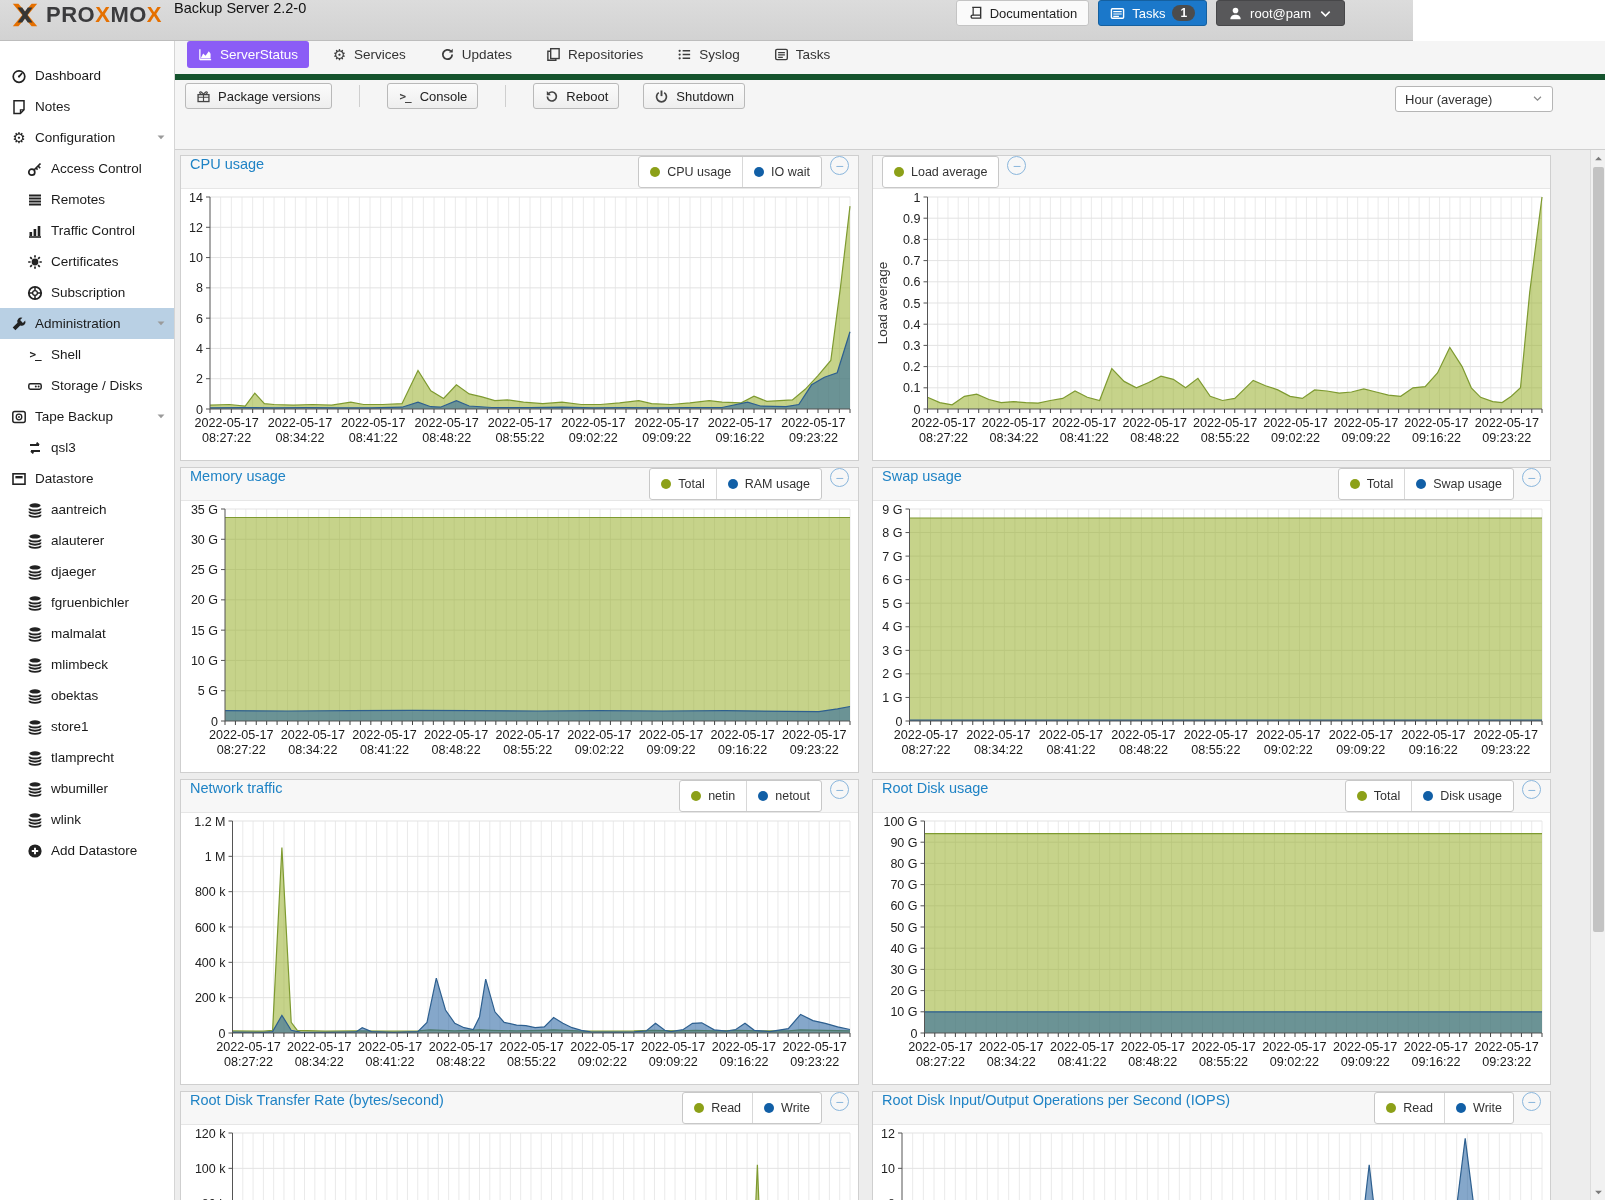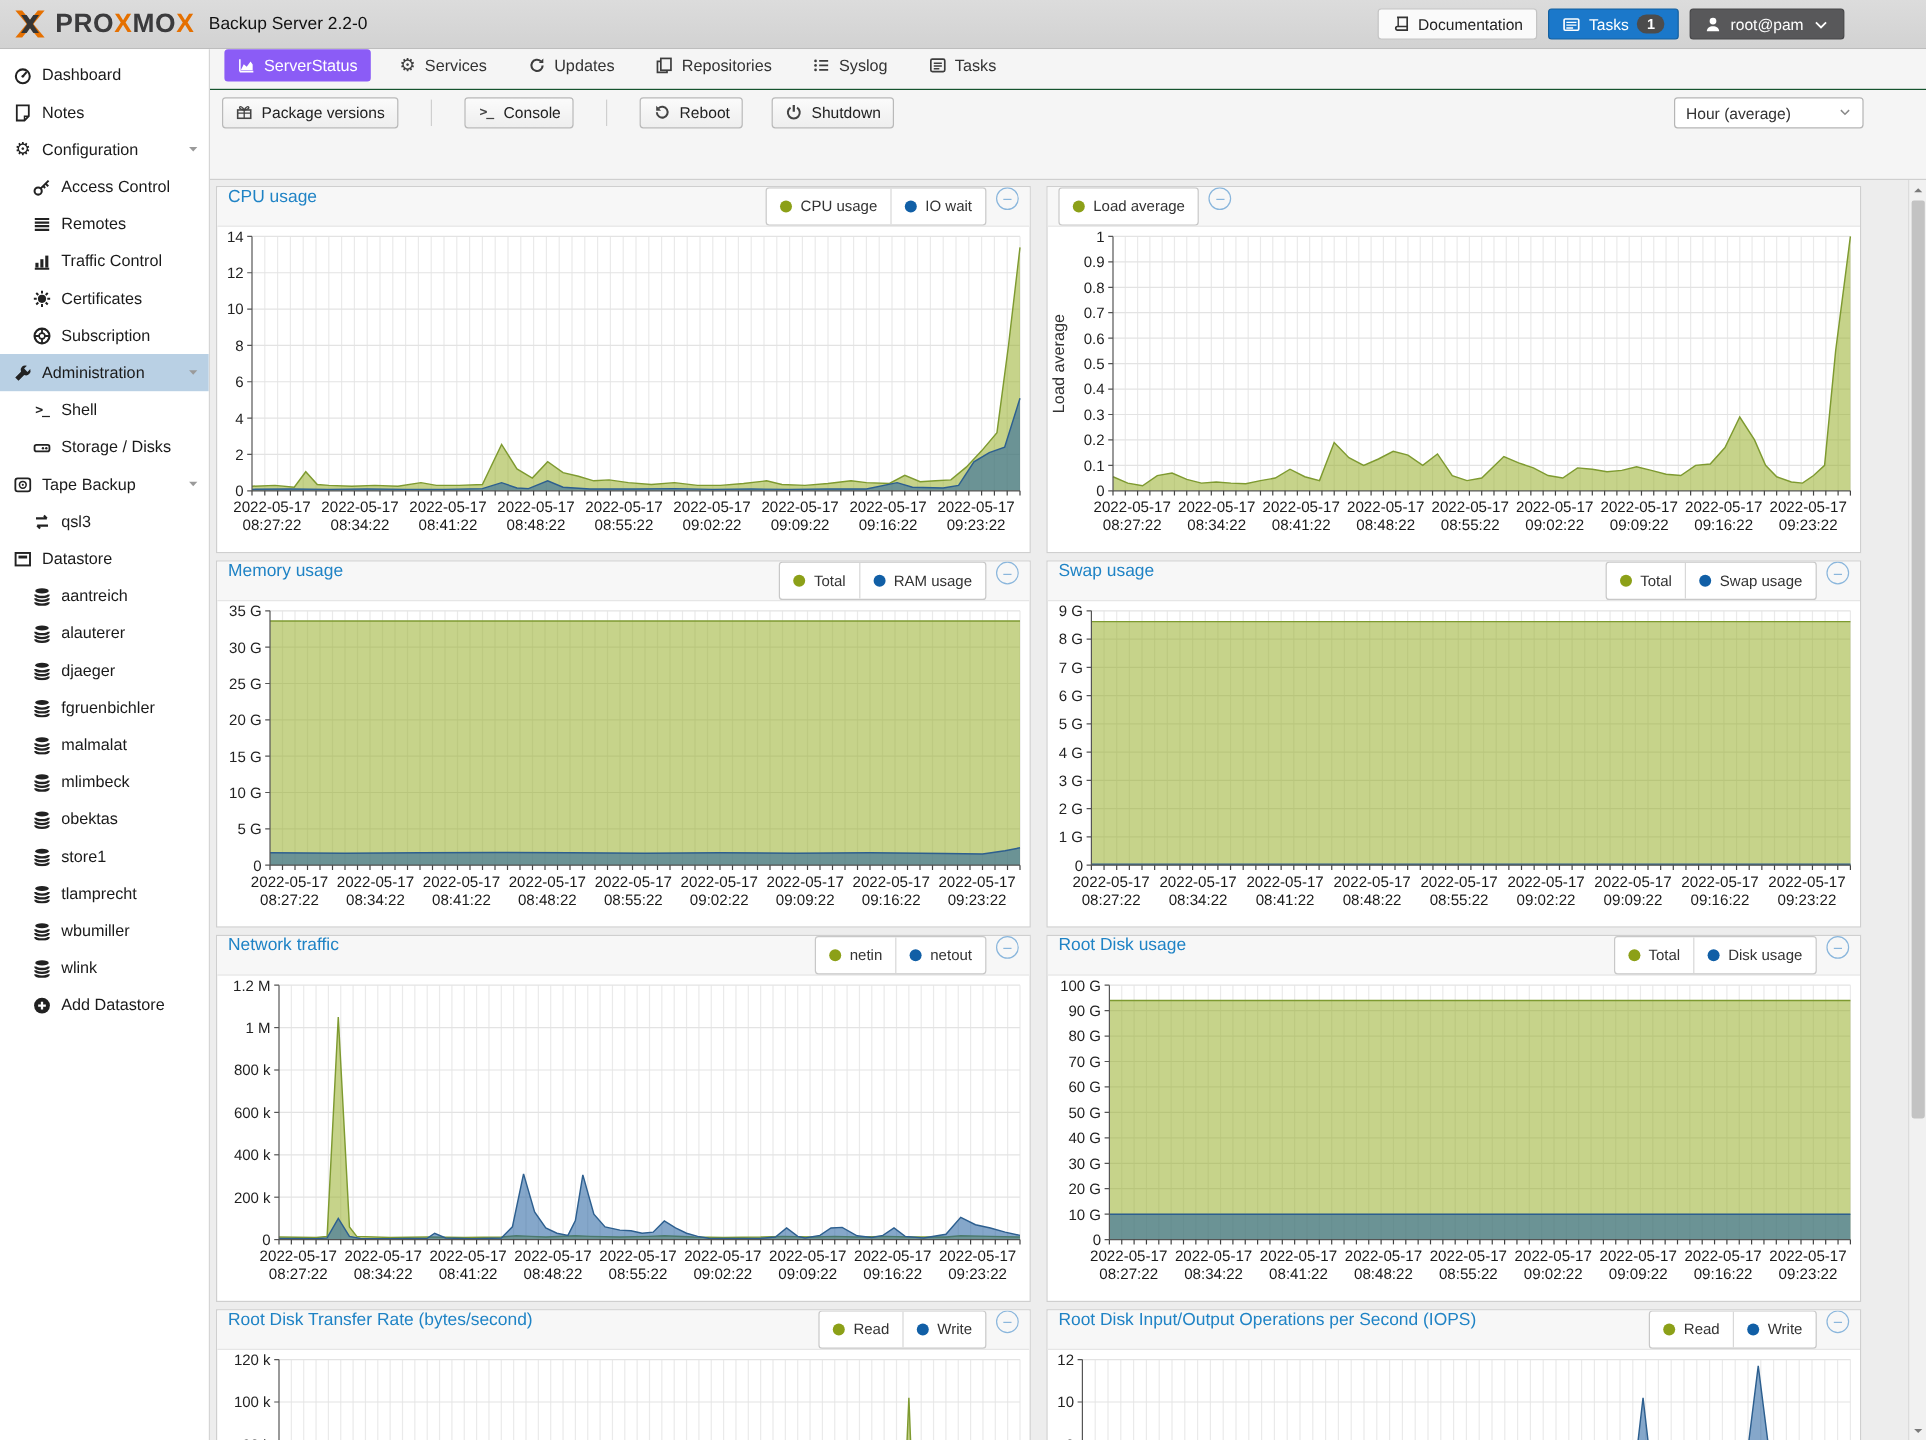--- a/index.html
+++ b/index.html
@@ -1,53 +1,53 @@
 <!DOCTYPE html>
 <html><head>
 <meta charset="utf-8">
 <style>
 *{margin:0;padding:0;box-sizing:border-box}
 html,body{width:1605px;height:1200px;overflow:hidden;background:#fff;font-family:"Liberation Sans",sans-serif;font-size:13px;color:#222}
 
-.topbar{position:absolute;left:0;top:0;width:1605px;height:41px;background:linear-gradient(#dcdcdc,#d2d2d2);border-bottom:1px solid #bdbdbd;display:flex;align-items:center;padding:0 10px}
+.topbar{position:absolute;left:0;top:0;width:1413px;height:41px;background:linear-gradient(#dcdcdc,#d2d2d2);border-bottom:1px solid #bdbdbd;display:flex;align-items:flex-start;padding:0 10px}
 .logo{display:flex;align-items:center;gap:6px}
 .logo-x{width:30px;height:30px}
 .brand{font-size:22px;font-weight:bold;letter-spacing:.5px}
 .brand .dk{color:#3b3b3d}.brand .or{color:#e57000}
 .app-sub{margin-left:12px;font-size:14.5px;color:#111}
 .topbar-right{margin-left:auto;display:flex;align-items:center;gap:9px;margin-right:58px}
 .tb-btn{height:26px;display:inline-flex;align-items:center;gap:7px;padding:0 11px;border-radius:3px;font-size:13px;cursor:pointer}
 .tb-doc{background:#fafafa;border:1px solid #c4c4c4;color:#222}
 .tb-tasks{background:#1b78ca;border:1px solid #15609f;color:#fff}
 .tb-user{background:#58585a;border:1px solid #474749;color:#fff}
 .badge{background:#4c4c4c;color:#fff;border-radius:9px;padding:1px 8px;font-size:12px;font-weight:bold}
 .icn{display:inline-flex;width:15px;height:15px;align-items:center;justify-content:center}
 .icn svg{width:100%;height:100%}
 .char-icn{font-size:15px;line-height:1}
 
-.sidebar{position:absolute;left:0;top:41px;width:175px;bottom:0;background:#fff;border-right:1px solid #d5d5d5;padding-top:6px;overflow:hidden}
+.sidebar{position:absolute;left:0;top:41px;width:175px;bottom:0;background:#fff;border-right:1px solid #d5d5d5;padding-top:19px;overflow:hidden}
 .sb-item{height:31px;display:flex;align-items:center;gap:8px;padding-left:11px;cursor:pointer;font-size:13.5px;color:#1a1a1a;position:relative}
 .sb-item.lvl1{padding-left:27px}
 .sb-item.sel{background:#b9d0e4}
 .sb-item .icn{width:16px;height:16px;color:#222;flex:0 0 16px}
 .sb-caret{position:absolute;right:8px;color:#9a9a9a}
 .sb-caret svg{width:10px;height:10px}
 .shell-glyph{font-family:"DejaVu Sans Mono",monospace;font-size:11px;font-weight:bold;letter-spacing:-1px}
 
 .main{position:absolute;left:175px;top:41px;right:0;bottom:0;background:#ededed}
 .main-hd{position:absolute;left:0;top:0;right:0;height:109px;background:#f5f5f5;border-bottom:1px solid #cfcfcf}
 .title-row{height:37px;display:flex;align-items:center;padding:0 12px;position:relative}
 .page-title{font-size:15.5px;color:#1f83c5}
 .help{position:absolute;right:13px;top:9px;width:20px;height:20px;border:1.5px solid #3d94d6;color:#3d94d6;border-radius:50%;display:flex;align-items:center;justify-content:center;font-size:13px;cursor:pointer;background:#f5f5f5}
 .tabs{height:33px;display:flex;align-items:flex-start;gap:12px;padding:0 12px}
 .tab{height:27px;display:inline-flex;align-items:center;gap:7px;padding:0 11px;border-radius:3px;font-size:13.5px;color:#333;cursor:pointer}
 .tab .icn{color:#3d3d3d}
 .tab.active{background:#8b5cf6;color:#fff}
 .tab.active .icn{color:#fff}
-.toolbar{height:38px;border-top:1px solid #14532d;display:flex;align-items:center;gap:24px;padding:0 10px;position:relative}
+.toolbar{height:38px;border-top:6px solid #14532d;display:flex;align-items:center;gap:24px;padding:0 10px;position:relative}
 .t-btn{height:26px;display:inline-flex;align-items:center;gap:7px;padding:0 10px;background:linear-gradient(#fbfbfb,#eeeeee);border:1px solid #b9b9b9;border-radius:3px;font-size:13px;color:#222;cursor:pointer}
 .t-btn .icn{color:#444}
 .t-sep{width:1px;height:22px;background:#cfcfcf;margin:0 3px}
 .range-select{position:absolute;right:52px;top:6px;width:158px;height:26px;background:#fff;border:1px solid #b5b5b5;border-radius:3px;display:flex;align-items:center;padding:0 9px;font-size:13px;color:#333;cursor:pointer}
 .range-select .caret{margin-left:auto;color:#8a8a8a}
 .range-select svg{width:11px;height:11px}
 
 .content{position:absolute;left:0;top:109px;right:15px;bottom:0;padding:5px 0 0 5px;display:grid;grid-template-columns:679px 679px;grid-auto-rows:306px;gap:6px 13px;overflow:hidden}
 .panel{background:#fff;border:1px solid #cfcfcf;overflow:hidden}
 .panel-hd{height:33px;display:flex;padding:0 9px;background:#f7f7f7;border-bottom:1px solid #e6e6e6}

